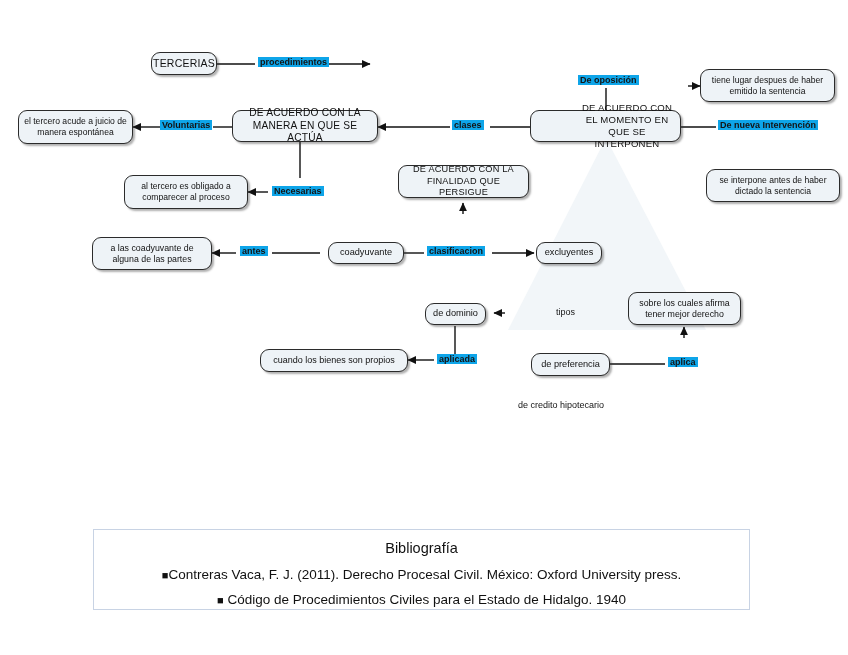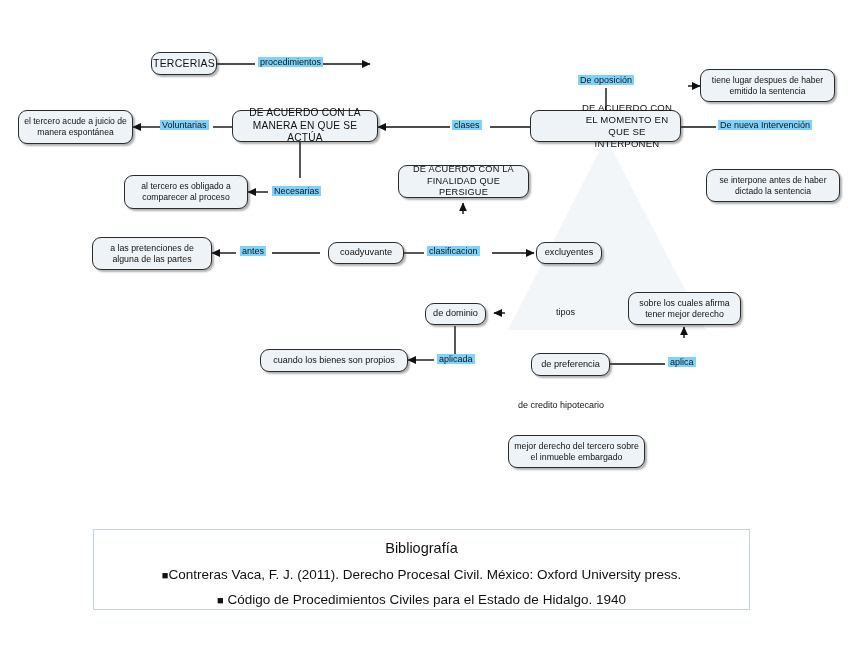--- a/index.html
+++ b/index.html
@@ -23,24 +23,25 @@
     display:flex;align-items:center;justify-content:center;
     text-align:center;
     line-height:1.25;
     padding:3px 5px;
     color:#111;
   }
   .node.caps{ letter-spacing:.2px; }
 
   .edge-label{
     position:absolute;z-index:4;
-    background:#7dd3fc;
+    background:#0ea5e9;
     padding:0 2px;
     white-space:nowrap;
     color:#141414;
+    font-weight:bold;
   }
   .plain-label{
     position:absolute;z-index:4;
     white-space:nowrap;
     color:#141414;
     background:transparent;
   }
 
   
   .biblio{
@@ -134,21 +135,21 @@
 
   <div class="node" style="left:706px;top:169px;width:134px;height:33px;font-size:8.6px;">
     <span>se interpone antes de haber dictado la sentencia</span>
   </div>
 
   <div class="node caps" style="left:398px;top:165px;width:131px;height:33px;font-size:9.2px;">
     <span>DE ACUERDO CON LA FINALIDAD QUE PERSIGUE</span>
   </div>
 
   <div class="node" style="left:92px;top:237px;width:120px;height:33px;font-size:8.8px;">
-    <span>a las pretenciones de alguna de las partes</span>
+    <span>a las coadyuvante de alguna de las partes</span>
   </div>
 
   <div class="node" style="left:328px;top:242px;width:76px;height:22px;font-size:9.2px;">
     <span>coadyuvante</span>
   </div>
 
   <div class="node" style="left:536px;top:242px;width:66px;height:22px;font-size:9.2px;">
     <span>excluyentes</span>
   </div>
 
@@ -161,23 +162,20 @@
   </div>
 
   <div class="node" style="left:628px;top:292px;width:113px;height:33px;font-size:8.8px;">
     <span>sobre los cuales afirma tener mejor derecho</span>
   </div>
 
   <div class="node" style="left:531px;top:353px;width:79px;height:23px;font-size:9.2px;">
     <span>de preferencia</span>
   </div>
 
-  <div class="node" style="left:508px;top:435px;width:137px;height:33px;font-size:8.8px;">
-    <span>mejor derecho del tercero sobre el inmueble embargado</span>
-  </div>
 
   <div class="edge-label" style="left:258px;top:57px;font-size:9px;">
     <span>procedimientos</span>
   </div>
 
   <div class="edge-label" style="left:452px;top:120px;font-size:9px;">
     <span>clases</span>
   </div>
 
   <div class="edge-label" style="left:160px;top:120px;font-size:9px;">

